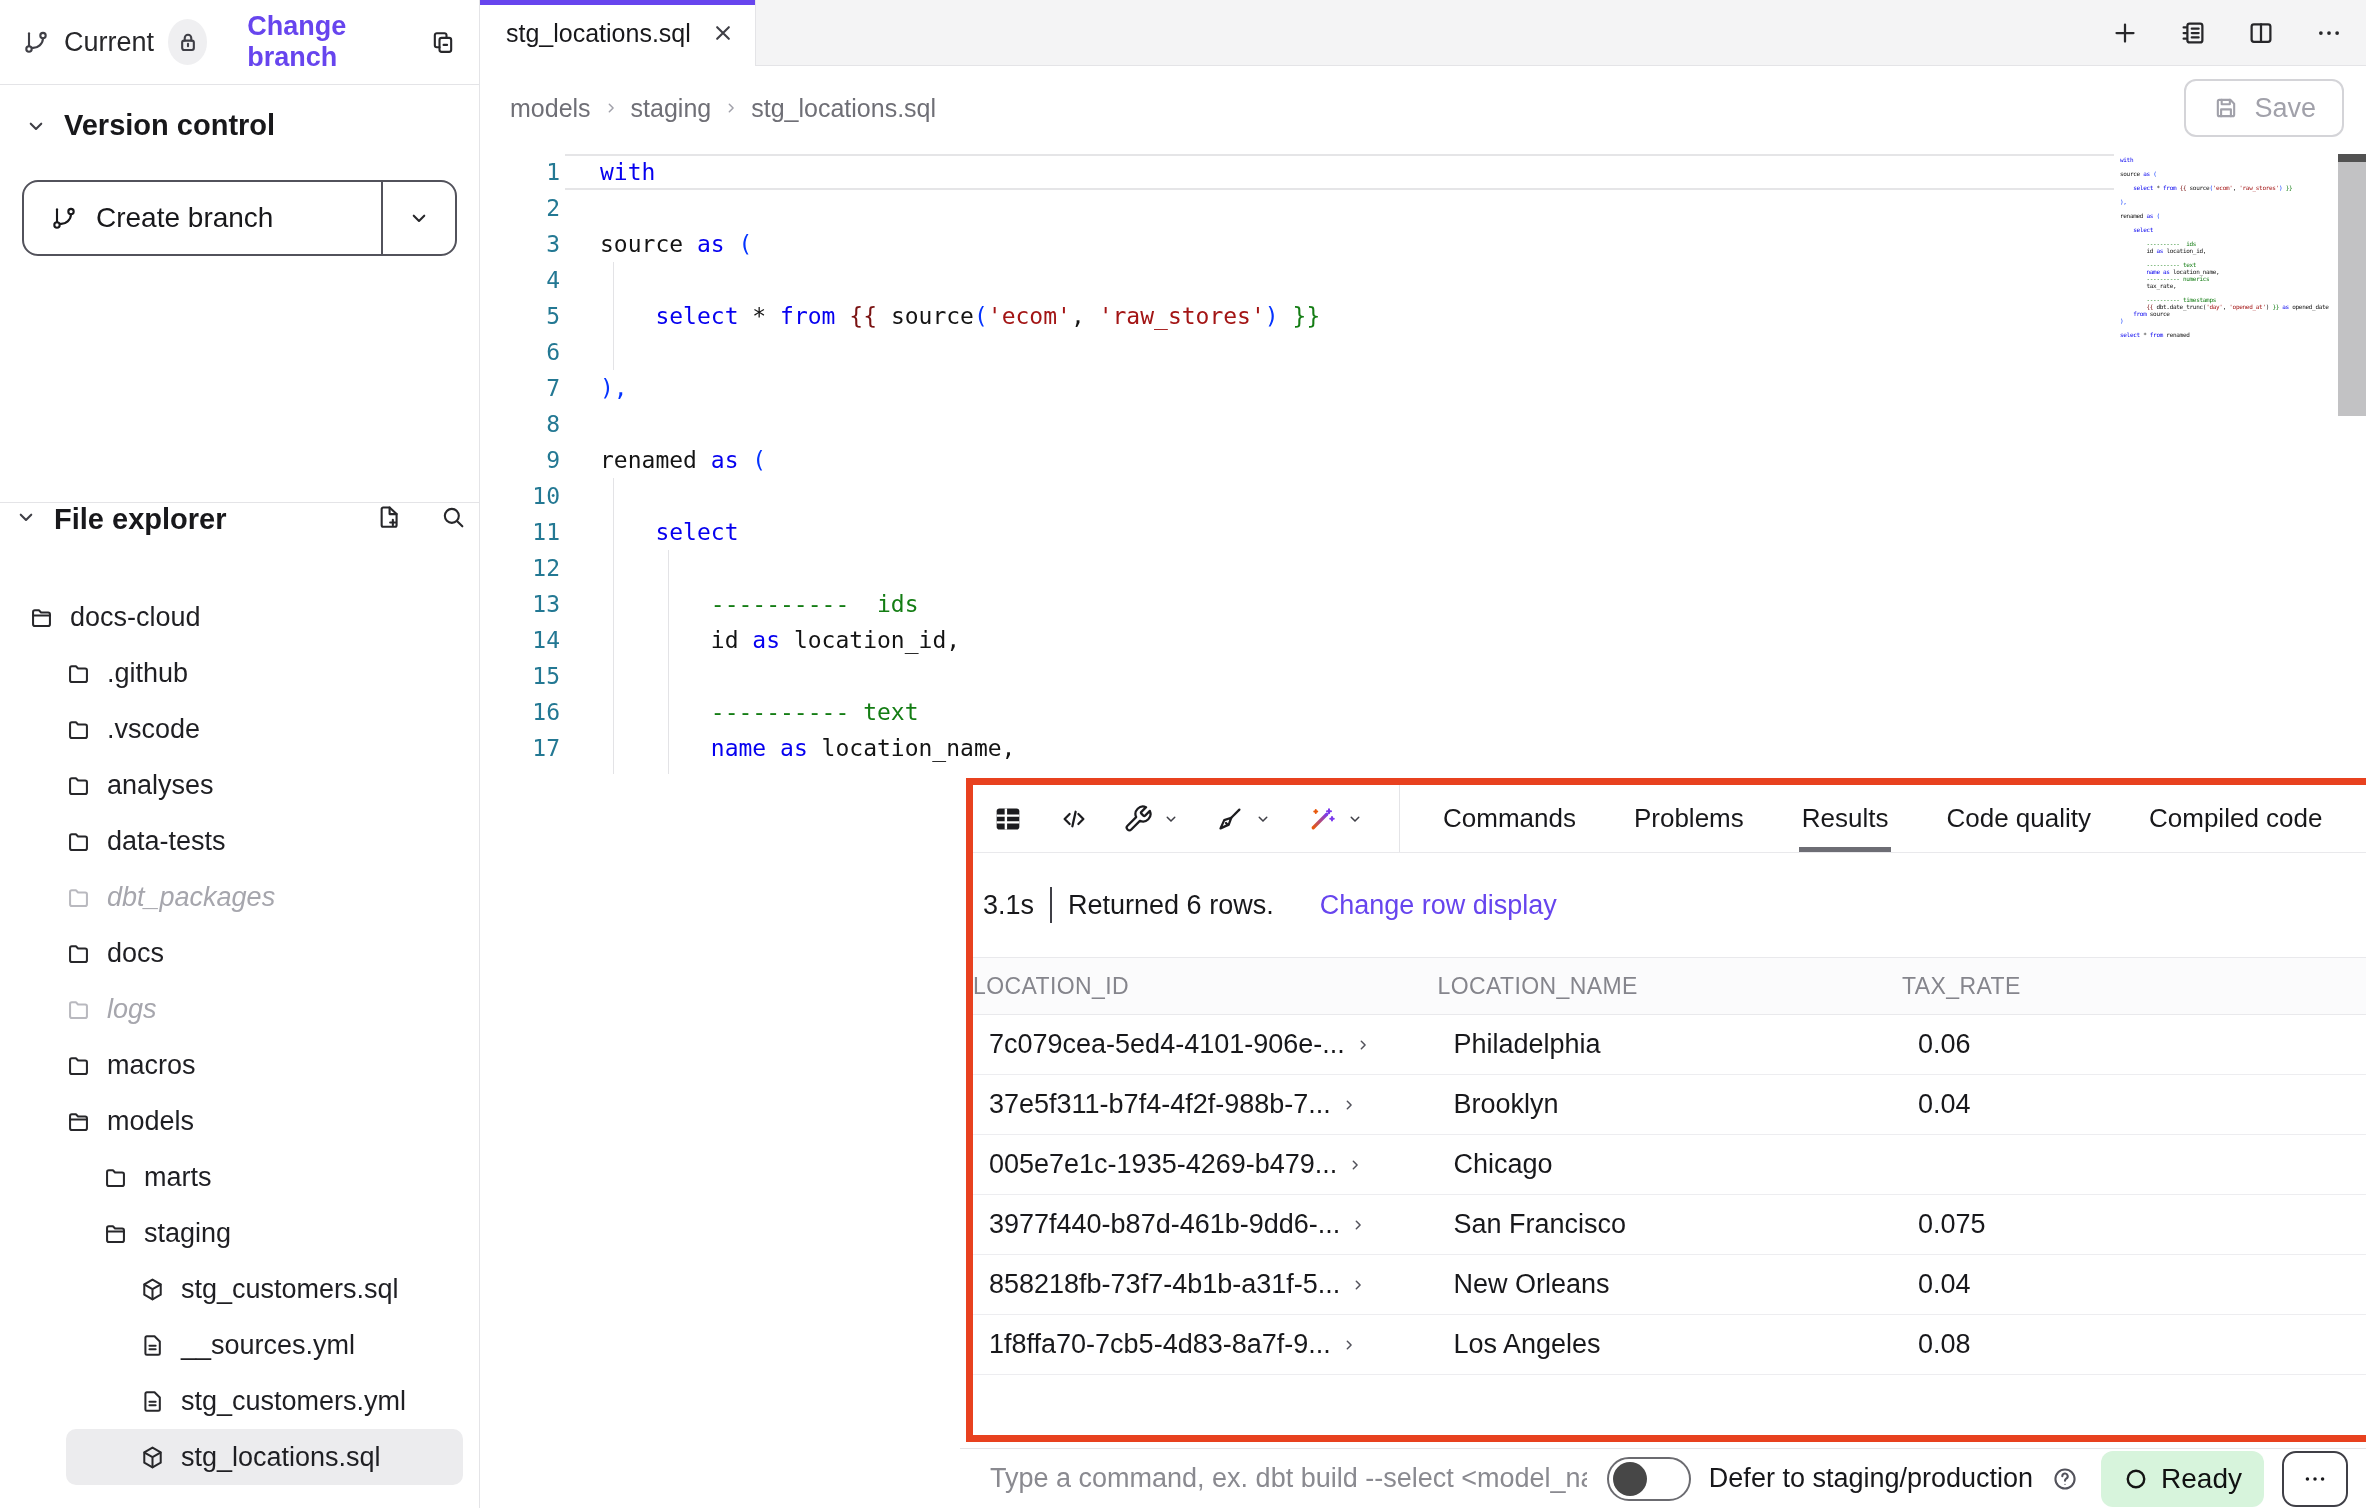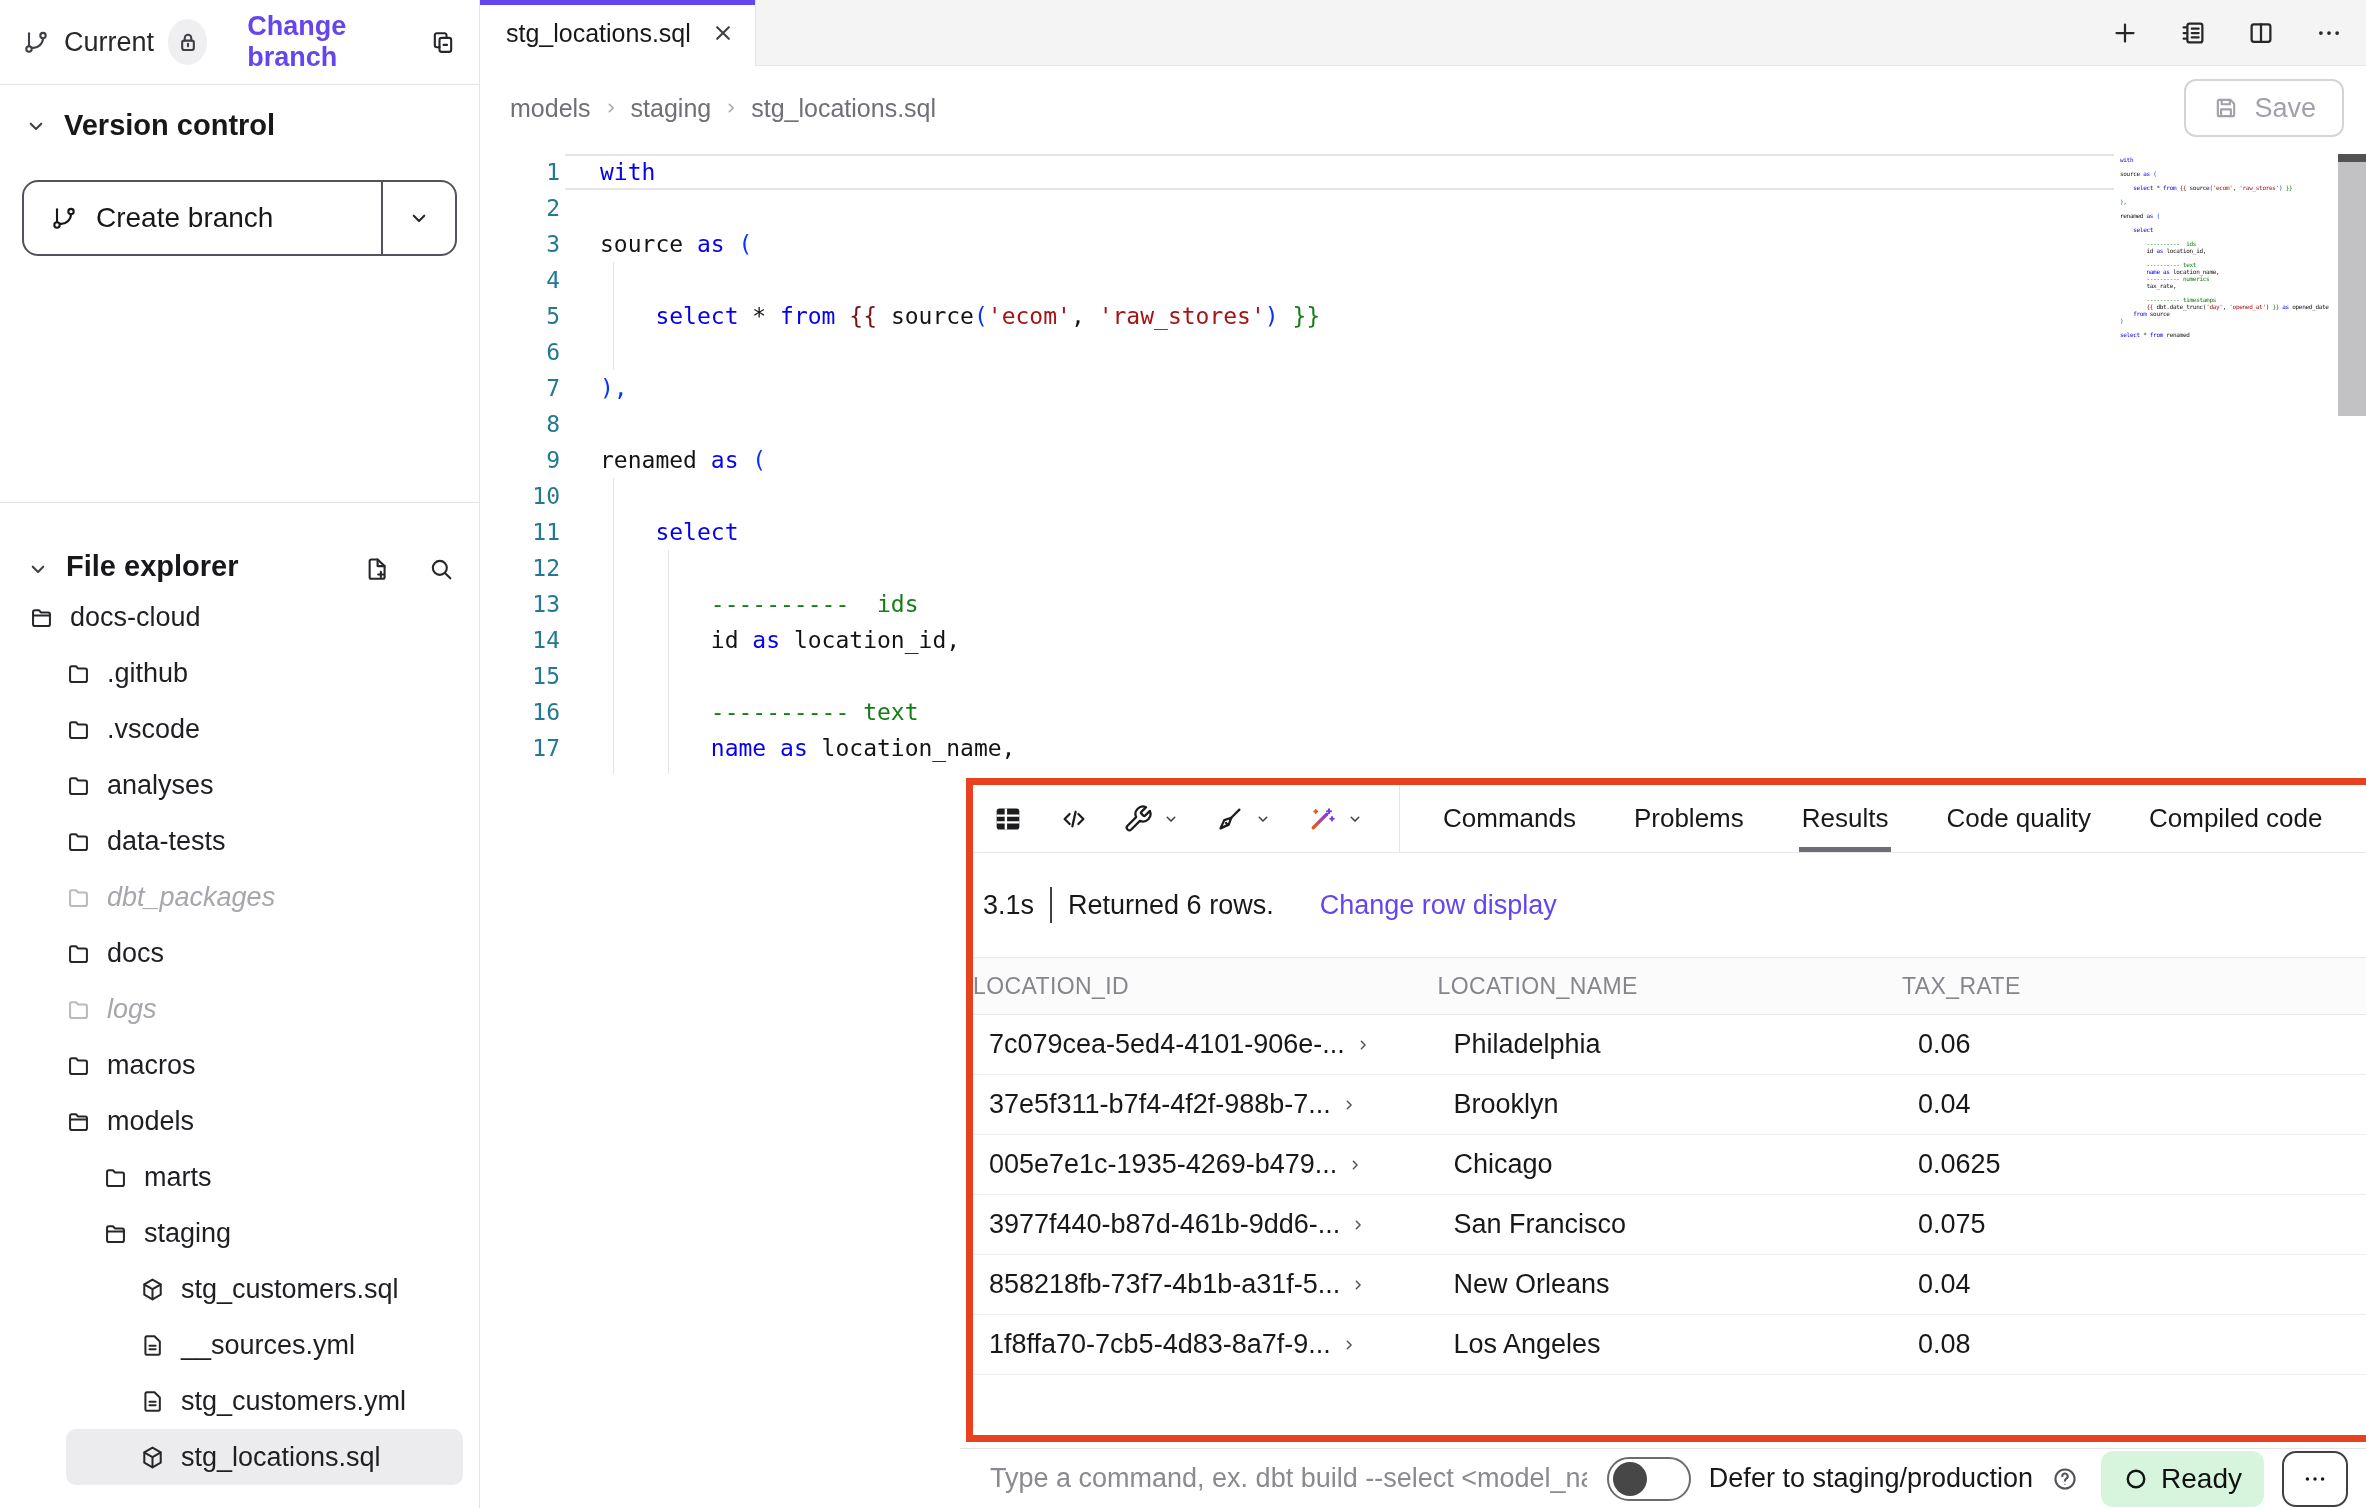--- a/index.html
+++ b/index.html
@@ -14,21 +14,21 @@
   .lock-chip { width:46px; height:46px; border-radius:50%; background:#efeff1; display:flex; align-items:center; justify-content:center; color:#3f3f46; }
   .change-branch { margin-left:26px; font-size:27px; font-weight:600; color:var(--accent); cursor:pointer; }
   .copy-btn { margin-left:auto; color:#27272a; }
   .vc-section { padding:24px 22px 0 22px; }
   .sec-head { display:flex; align-items:center; gap:14px; font-size:29px; font-weight:700; color:#18181b; }
   .sec-head .chev { color:#3f3f46; }
   .create-branch { margin-top:38px; height:76px; border:2px solid #52525b; border-radius:16px; display:flex; align-items:stretch; overflow:hidden; background:#fff; cursor:pointer; }
   .cb-main { flex:1; display:flex; align-items:center; gap:18px; padding-left:26px; font-size:28px; font-weight:500; color:#18181b; }
   .cb-arrow { width:74px; border-left:2px solid #52525b; display:flex; align-items:center; justify-content:center; color:#27272a; }
   .fe-section { position:absolute; left:0; top:502px; width:100%; border-top:1px solid #e4e4e7; }
-  .fe-head { height:80px; display:flex; align-items:flex-end; gap:14px; padding:0 24px; font-size:29px; font-weight:700; }
+  .fe-head { height:80px; display:flex; align-items:flex-start; gap:14px; padding:0 12px; font-size:29px; font-weight:700; }
   .fe-head .spacer { flex:1; }
   .fe-head .hicon { color:#27272a; margin-left:22px; cursor:pointer; }
   .tree { padding-top:6px; }
   .tree-row { height:56px; display:flex; align-items:center; gap:15px; font-size:27px; color:#1f1f23; cursor:pointer; }
   .tree-row .ticon { color:#27272a; flex:0 0 auto; display:flex; }
   .tree-row.muted { color:#a6a6ad; font-style:italic; }
   .tree-row.muted .ticon { color:#b9b9bf; }
   .tree-row.selected { background:#ececee; border-radius:10px; margin-right:16px; }
 
   
@@ -607,23 +607,20 @@
                 <span>005e7e1c-1935-4269-b479...</span>
                 <span class="exp">
                   <svg width="20" height="20" viewBox="0 0 24 24" fill="none" stroke="currentColor" stroke-width="1.8" stroke-linecap="round" stroke-linejoin="round">
                     <path d="M10 7.5L14.5 12 10 16.5"></path>
                   </svg>
                 </span>
               </div>
               <div class="c">
                 <span>Chicago</span>
               </div>
-              <div class="c">
-                <span>0.0625</span>
-              </div>
             </div>
             <div class="rt-row">
               <div class="c">
                 <span>3977f440-b87d-461b-9dd6-...</span>
                 <span class="exp">
                   <svg width="20" height="20" viewBox="0 0 24 24" fill="none" stroke="currentColor" stroke-width="1.8" stroke-linecap="round" stroke-linejoin="round">
                     <path d="M10 7.5L14.5 12 10 16.5"></path>
                   </svg>
                 </span>
               </div>

